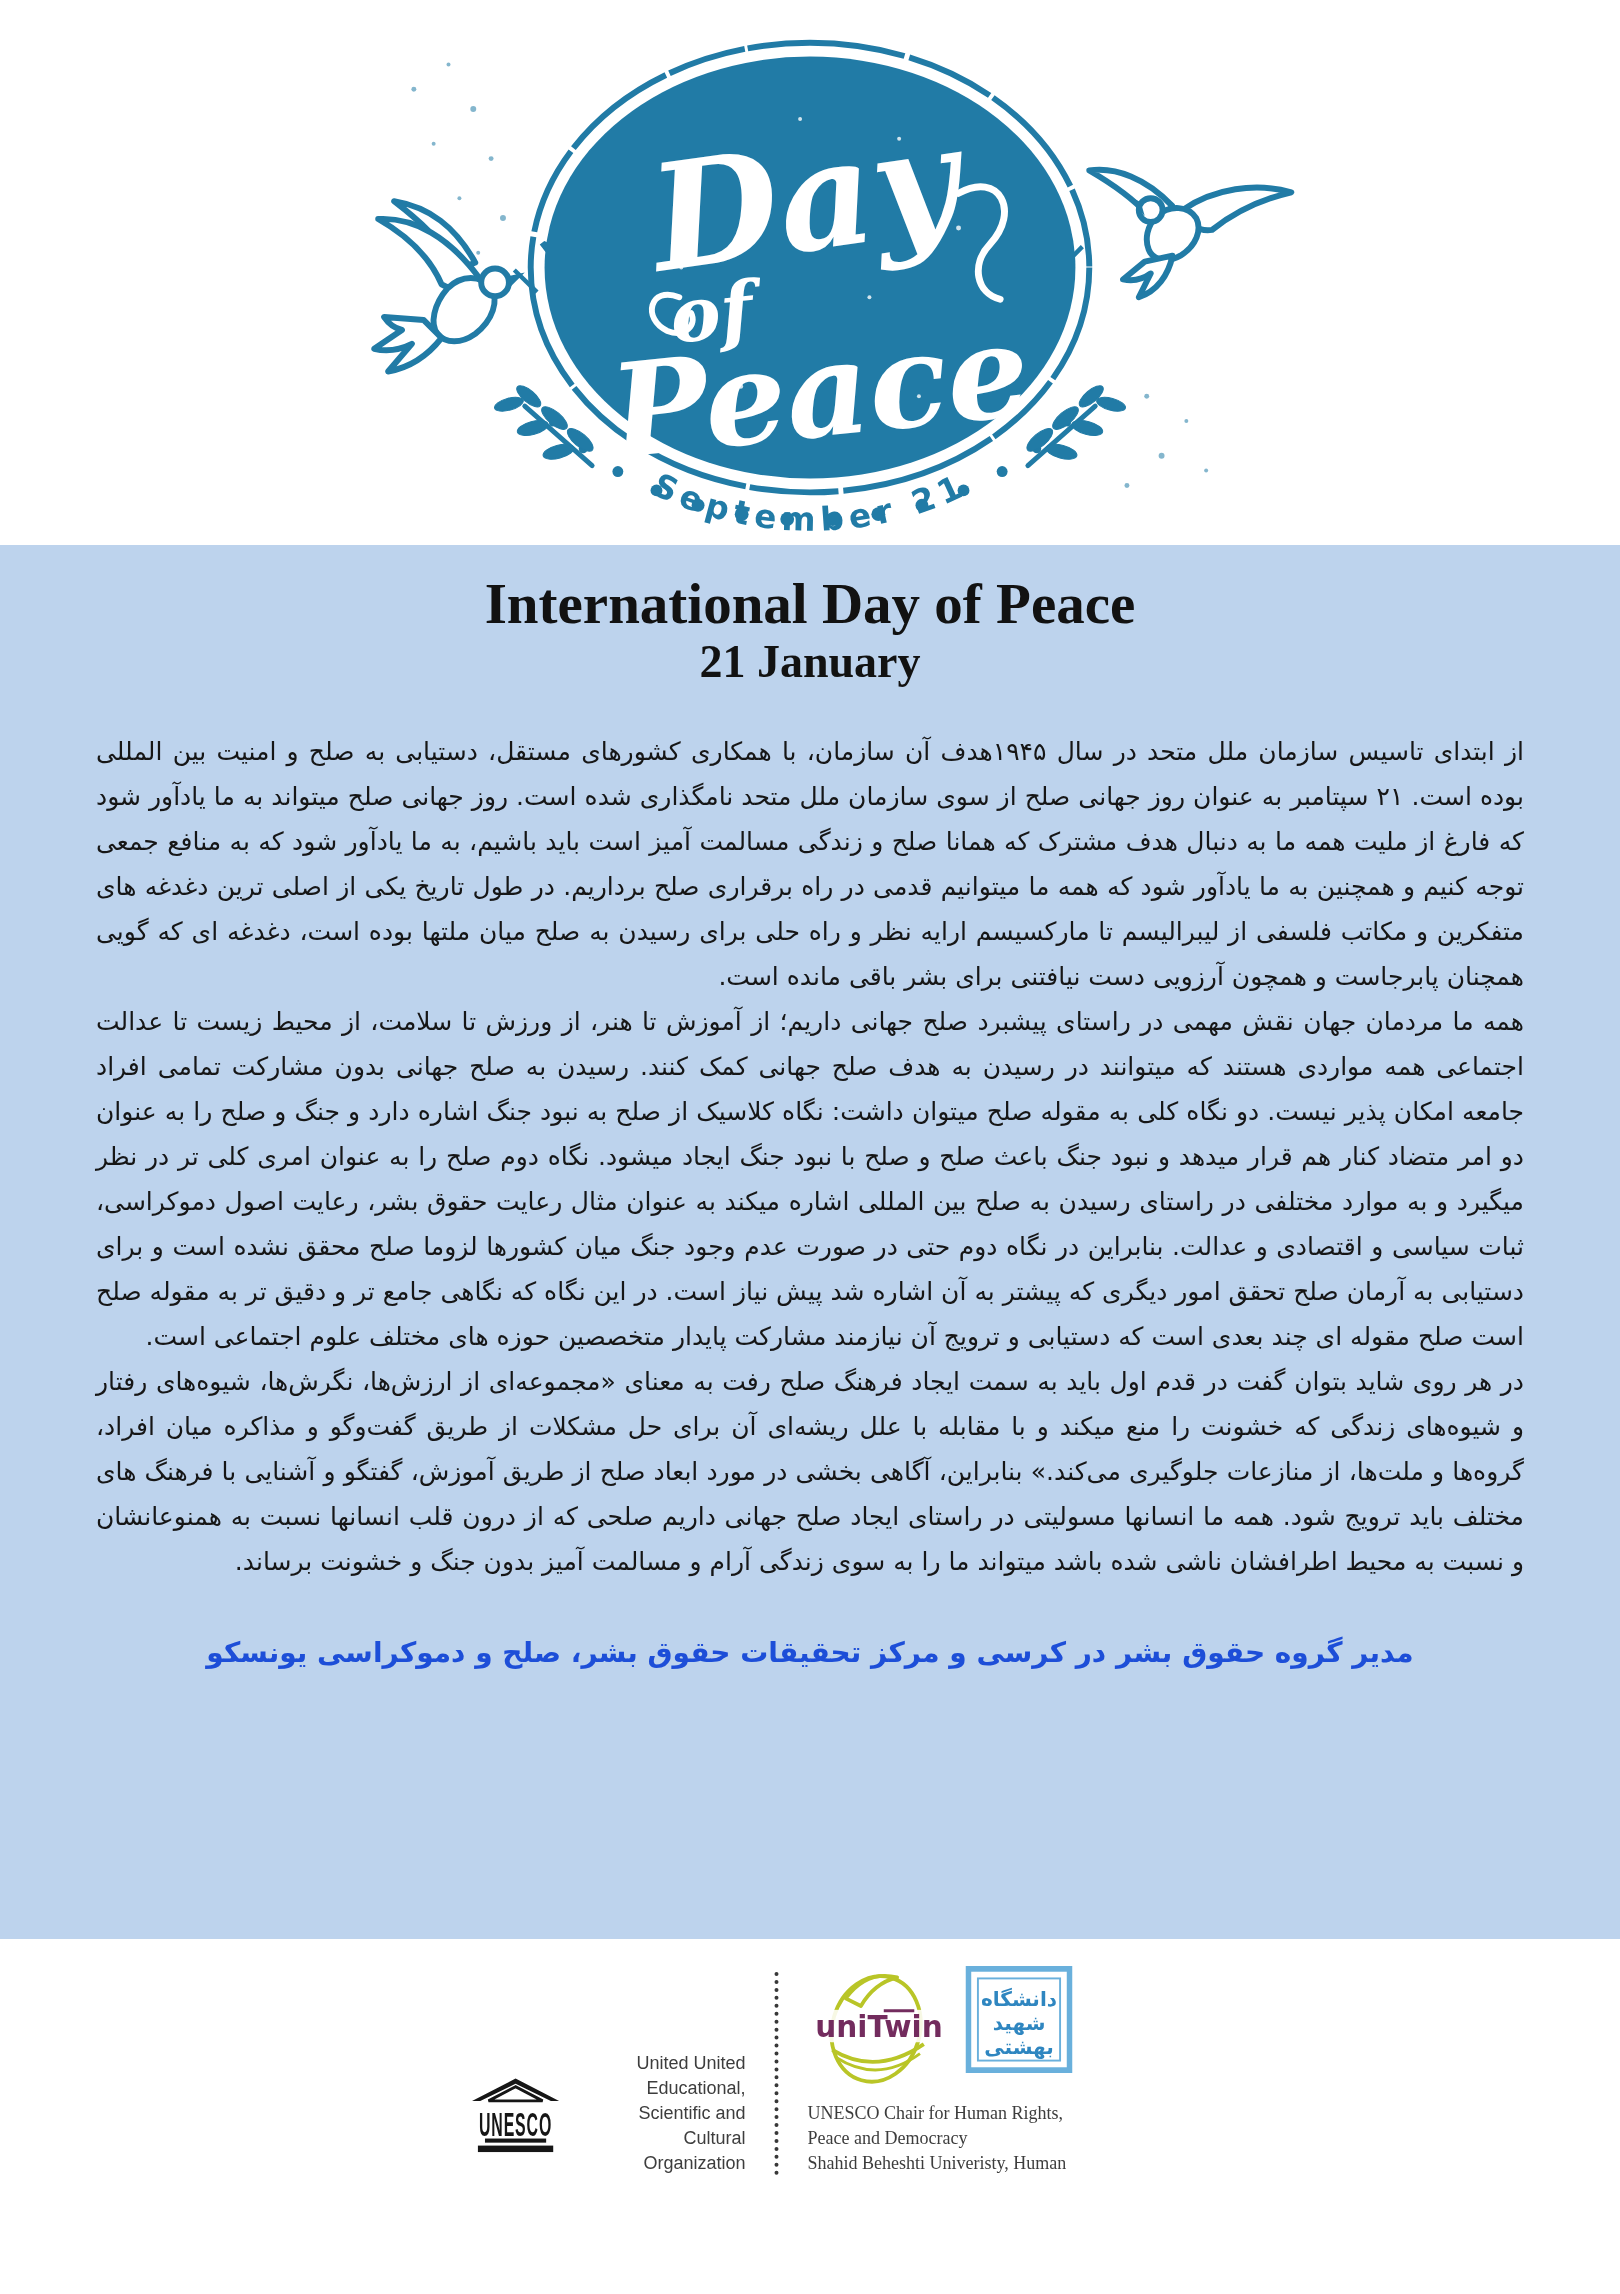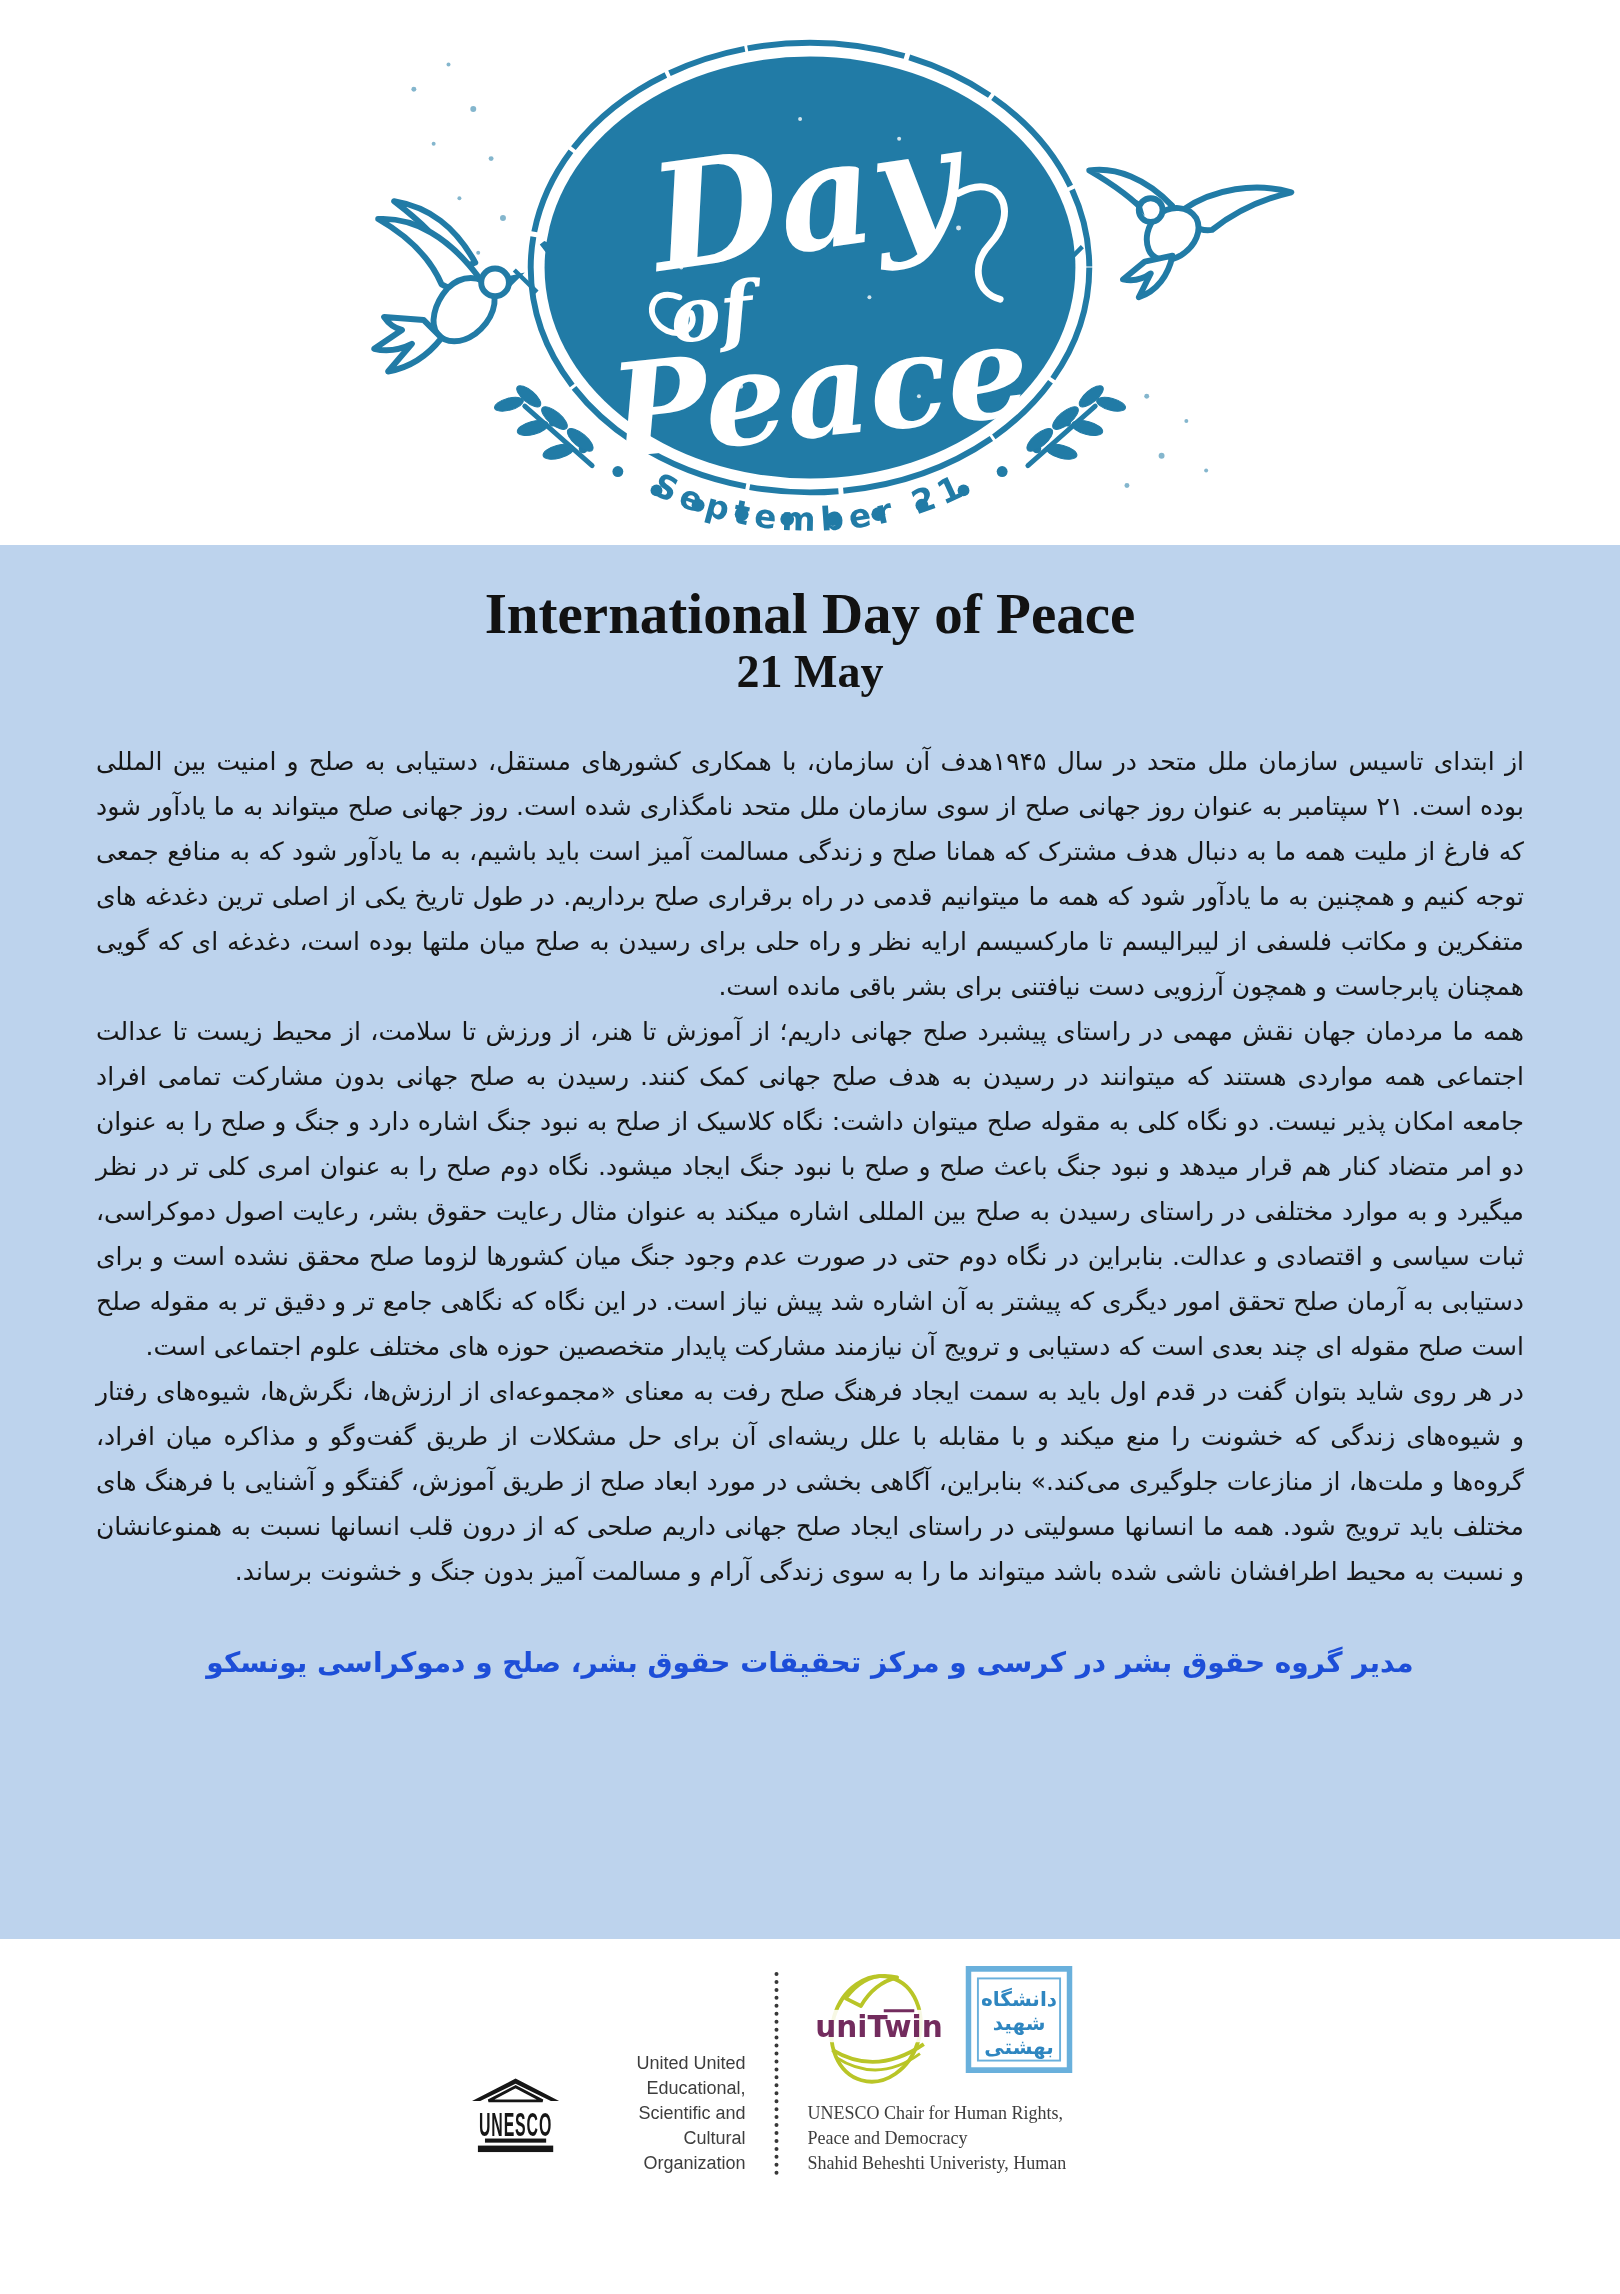--- a/index.html
+++ b/index.html
@@ -7,21 +7,21 @@
     position:relative;width:1620px;height:2294px;margin:0 auto;background:#ffffff;
     font-family:"Liberation Sans", sans-serif;overflow:hidden;
   }
   
   .logo-band{position:absolute;top:0;left:0;width:1620px;height:545px;background:#fff;
     display:flex;justify-content:center;align-items:flex-start;}
   .logo-svg{display:block;margin-top:0;}
   
   .content{
     position:absolute;top:545px;left:0;width:1620px;height:1394px;background:#bdd3ed;
-    box-sizing:border-box;padding:37px 96px 0 96px;overflow:hidden;
+    box-sizing:border-box;padding:27px 96px 0 96px;overflow:hidden;
   }
   .title{ text-align:center;color:#121212;font-family:"Liberation Serif", serif;font-weight:bold; }
   .title .t1{font-size:57px;line-height:63px;}
   .title .t2{font-size:46px;line-height:54px;}
   .fa-body{
     margin-top:40px;direction:rtl;text-align:justify;color:#161616;
     font-family:"DejaVu Sans", sans-serif;font-size:25px;line-height:45px;
   }
   .fa-body p{margin:0;}
   .fa-credit{
@@ -157,21 +157,21 @@
         <path d="M86,118 C 82,138 70,154 52,160 L 64,136 C 56,142 46,144 36,142 L 58,124 Z"></path>
         <circle cx="64" cy="72" r="12"></circle>
         <path d="M54,64 L 38,56 L 58,78 Z" fill="#217ba6" stroke="none"></path>
       </g>
     </svg>
   </div>
 
   <div class="content">
     <div class="title">
       <div class="t1">International Day of Peace</div>
-      <div class="t2">21 May</div>
+      <div class="t2">21 January</div>
     </div>
 
     <div class="fa-body">
       <p>از ابتدای تاسیس سازمان ملل متحد در سال ۱۹۴۵هدف آن سازمان، با همکاری کشورهای مستقل، دستیابی به صلح و امنیت بین المللی بوده است. ۲۱ سپتامبر به عنوان روز جهانی صلح از سوی سازمان ملل متحد نامگذاری شده است. روز جهانی صلح میتواند به ما یادآور شود که فارغ از ملیت همه ما به دنبال هدف مشترک که همانا صلح و زندگی مسالمت آمیز است باید باشیم، به ما یادآور شود که به منافع جمعی توجه کنیم و همچنین به ما یادآور شود که همه ما میتوانیم قدمی در راه برقراری صلح برداریم. در طول تاریخ یکی از اصلی ترین دغدغه های متفکرین و مکاتب فلسفی از لیبرالیسم تا مارکسیسم ارایه نظر و راه حلی برای رسیدن به صلح میان ملتها بوده است، دغدغه ای که گویی همچنان پابرجاست و همچون آرزویی دست نیافتنی برای بشر باقی مانده است.</p>
       <p>همه ما مردمان جهان نقش مهمی در راستای پیشبرد صلح جهانی داریم؛ از آموزش تا هنر، از ورزش تا سلامت، از محیط زیست تا عدالت اجتماعی همه مواردی هستند که میتوانند در رسیدن به هدف صلح جهانی کمک کنند. رسیدن به صلح جهانی بدون مشارکت تمامی افراد جامعه امکان پذیر نیست. دو نگاه کلی به مقوله صلح میتوان داشت: نگاه کلاسیک از صلح به نبود جنگ اشاره دارد و جنگ و صلح را به عنوان دو امر متضاد کنار هم قرار میدهد و نبود جنگ باعث صلح و صلح با نبود جنگ ایجاد میشود. نگاه دوم صلح را به عنوان امری کلی تر در نظر میگیرد و به موارد مختلفی در راستای رسیدن به صلح بین المللی اشاره میکند به عنوان مثال رعایت حقوق بشر، رعایت اصول دموکراسی، ثبات سیاسی و اقتصادی و عدالت. بنابراین در نگاه دوم حتی در صورت عدم وجود جنگ میان کشورها لزوما صلح محقق نشده است و برای دستیابی به آرمان صلح تحقق امور دیگری که پیشتر به آن اشاره شد پیش نیاز است. در این نگاه که نگاهی جامع تر و دقیق تر به مقوله صلح است صلح مقوله ای چند بعدی است که دستیابی و ترویج آن نیازمند مشارکت پایدار متخصصین حوزه های مختلف علوم اجتماعی است.</p>
       <p>در هر روی شاید بتوان گفت در قدم اول باید به سمت ایجاد فرهنگ صلح رفت به معنای «مجموعه‌ای از ارزش‌ها، نگرش‌ها، شیوه‌های رفتار و شیوه‌های زندگی که خشونت را منع میکند و با مقابله با علل ریشه‌ای آن برای حل مشکلات از طریق گفت‌وگو و مذاکره میان افراد، گروه‌ها و ملت‌ها، از منازعات جلوگیری می‌کند.» بنابراین، آگاهی بخشی در مورد ابعاد صلح از طریق آموزش، گفتگو و آشنایی با فرهنگ های مختلف باید ترویج شود. همه ما انسانها مسولیتی در راستای ایجاد صلح جهانی داریم صلحی که از درون قلب انسانها نسبت به همنوعانشان و نسبت به محیط اطرافشان ناشی شده باشد میتواند ما را به سوی زندگی آرام و مسالمت آمیز بدون جنگ و خشونت برساند.</p>
     </div>
 
     <div class="fa-credit">
       <div>مدیر گروه حقوق بشر در کرسی و مرکز تحقیقات حقوق بشر، صلح و دموکراسی یونسکو</div>

